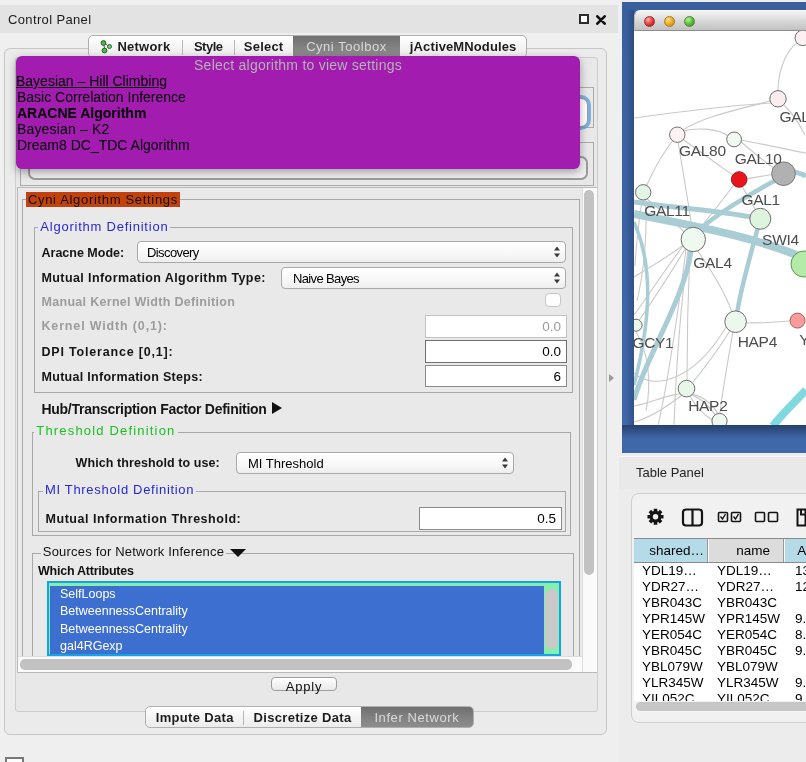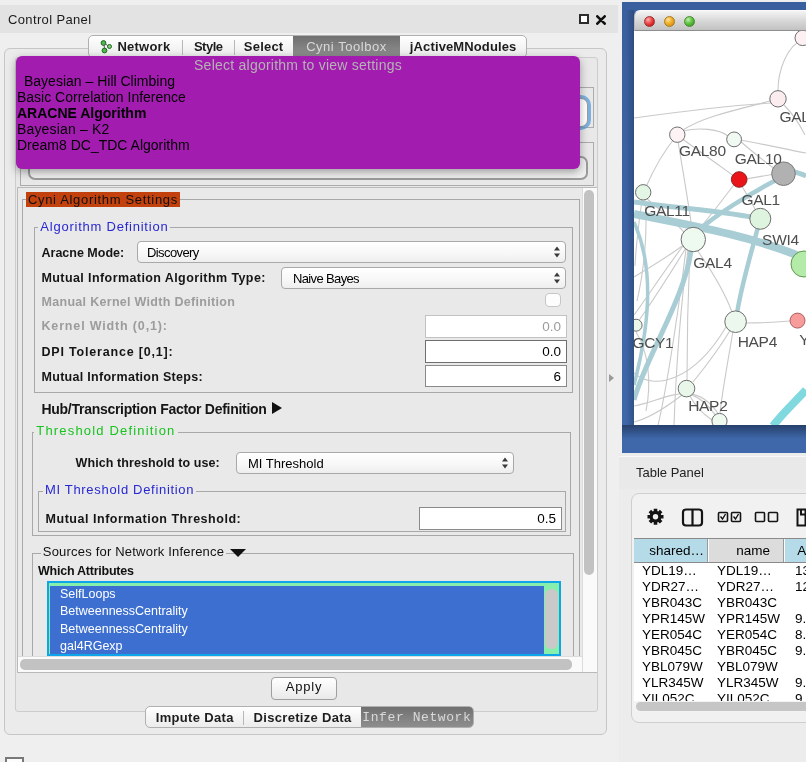--- a/index.html
+++ b/index.html
@@ -120,32 +120,32 @@
     <div class="litem">gal4RGexp</div>
   </div>
   <div style="position:absolute;right:1px;top:6px;width:13px;height:60px;background:#c9c9c9;border-radius:6px;"></div>
 </div>
 
 <div class="abs" style="left:582px;top:188px;width:15px;height:484px;background:#fafafa;border-left:1px solid #dcdcdc;"></div>
 <div class="abs" style="left:584px;top:190px;width:10px;height:385px;background:#c2c2c2;border-radius:5px;"></div>
 <div class="abs" style="left:18px;top:656px;width:564px;height:16px;background:#fafafa;border-top:1px solid #dcdcdc;"></div>
 <div class="abs" style="left:20px;top:659px;width:552px;height:11px;background:#c2c2c2;border-radius:5px;"></div>
 
-<div class="abs" style="left:271px;top:677px;width:66px;height:23px;border:1px solid #9f9f9f;border-radius:4px;background:linear-gradient(#ffffff,#f2f2f2 60%,#e9e9e9);text-align:center;font-size:13px;color:#111;line-height:17px;letter-spacing:0.79px;">Apply</div>
+<div class="abs" style="left:271px;top:677px;width:66px;height:14px;border:1px solid #9f9f9f;border-radius:4px;background:linear-gradient(#ffffff,#f2f2f2 60%,#e9e9e9);text-align:center;font-size:13px;color:#111;line-height:17px;letter-spacing:0.79px;">Apply</div>
 
 <div class="abs" id="bottabs" style="left:145px;top:706px;width:329px;height:22px;border:1px solid #b0b0b0;border-radius:5px;background:linear-gradient(#ffffff,#f4f4f4 55%,#ececec);overflow:hidden;display:flex;font-size:13px;font-weight:bold;color:#1d1d1d;">
   <div style="width:98px;display:flex;align-items:center;justify-content:center;letter-spacing:0.33px;">Impute Data</div>
   <div style="width:0;border-left:1px solid #b7b7b7;height:14px;margin-top:4px;"></div>
   <div style="width:117px;display:flex;align-items:center;justify-content:center;letter-spacing:0.32px;">Discretize Data</div>
-  <div style="width:113px;display:flex;align-items:center;justify-content:center;background:linear-gradient(#6f6f6f,#828282 55%,#8d8d8d);color:#d9d9d9;font-weight:normal;letter-spacing:0.58px;font-family:Liberation Mono, monospace;">Infer Network</div>
+  <div style="width:113px;display:flex;align-items:center;justify-content:center;background:linear-gradient(#6f6f6f,#828282 55%,#8d8d8d);color:#d9d9d9;font-weight:normal;letter-spacing:0.58px;">Infer Network</div>
 </div>
 
 <div class="abs" id="popup" style="left:16px;top:56px;width:564px;height:113px;background:#a21caf;border-radius:6px;box-shadow:0 3px 9px rgba(0,0,0,0.35);font-size:14px;color:#000;padding-top:1px;">
   <div style="height:16px;line-height:16px;text-align:center;color:#b4b4b4;letter-spacing:0.24px;">Select algorithm to view settings</div>
-  <div style="height:16px;line-height:16px;padding-left:8px;">Bayesian – Hill Climbing</div>
+  <div style="height:16px;line-height:16px;padding-left:0;text-decoration:underline;">Bayesian – Hill Climbing</div>
   <div style="height:16px;line-height:16px;padding-left:1px;">Basic Correlation Inference</div>
   <div style="height:16px;line-height:16px;padding-left:1px;font-weight:bold;">ARACNE Algorithm</div>
   <div style="height:16px;line-height:16px;padding-left:1px;letter-spacing:0.16px;">Bayesian – K2</div>
   <div style="height:16px;line-height:16px;padding-left:1px;">Dream8 DC_TDC Algorithm</div>
 </div>
 
 <div class="abs" style="left:609px;top:374px;width:0;height:0;border-top:4px solid transparent;border-bottom:4px solid transparent;border-left:5px solid #9a9a9a;"></div>
 
 <div class="abs" style="left:5px;top:757px;width:19px;height:18px;border:2px solid #787878;background:#fcfcfc;"></div>
 

